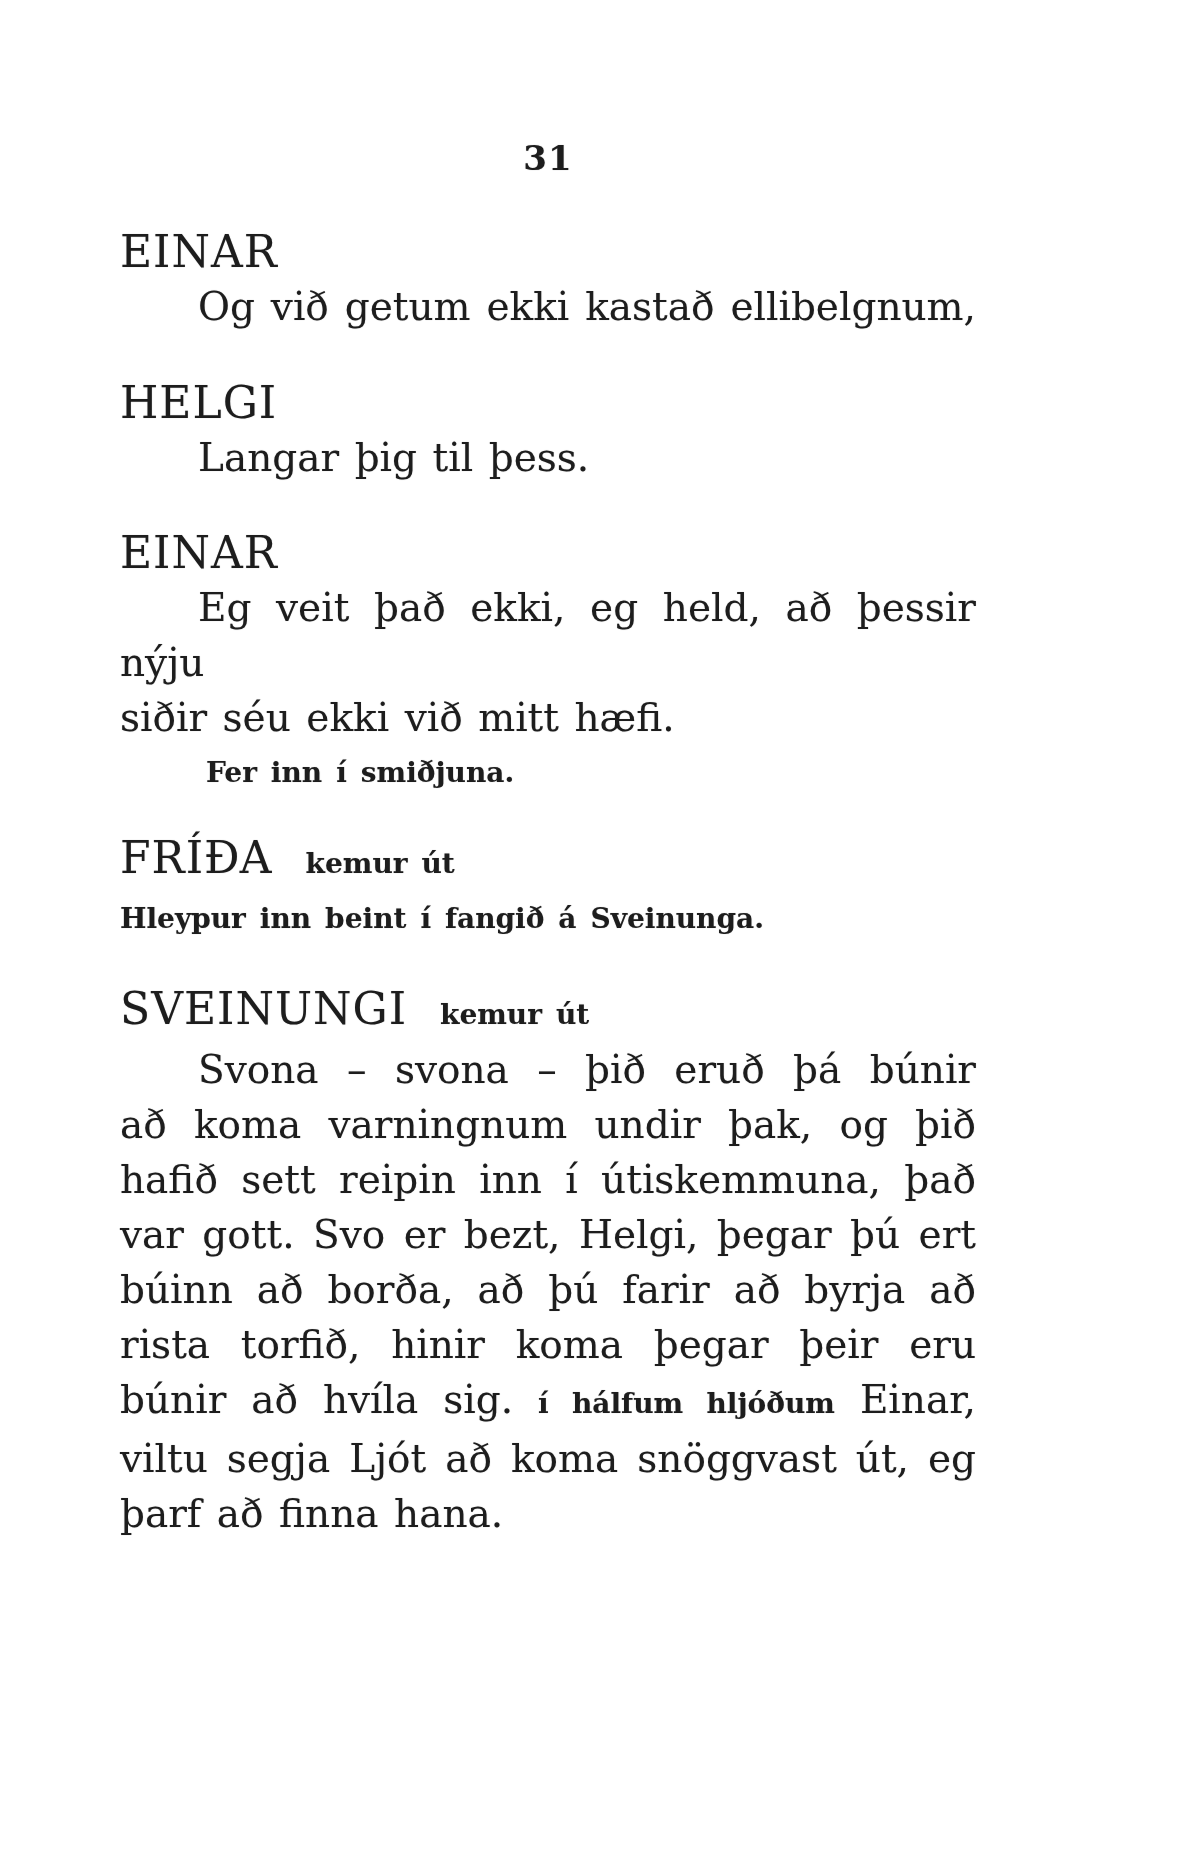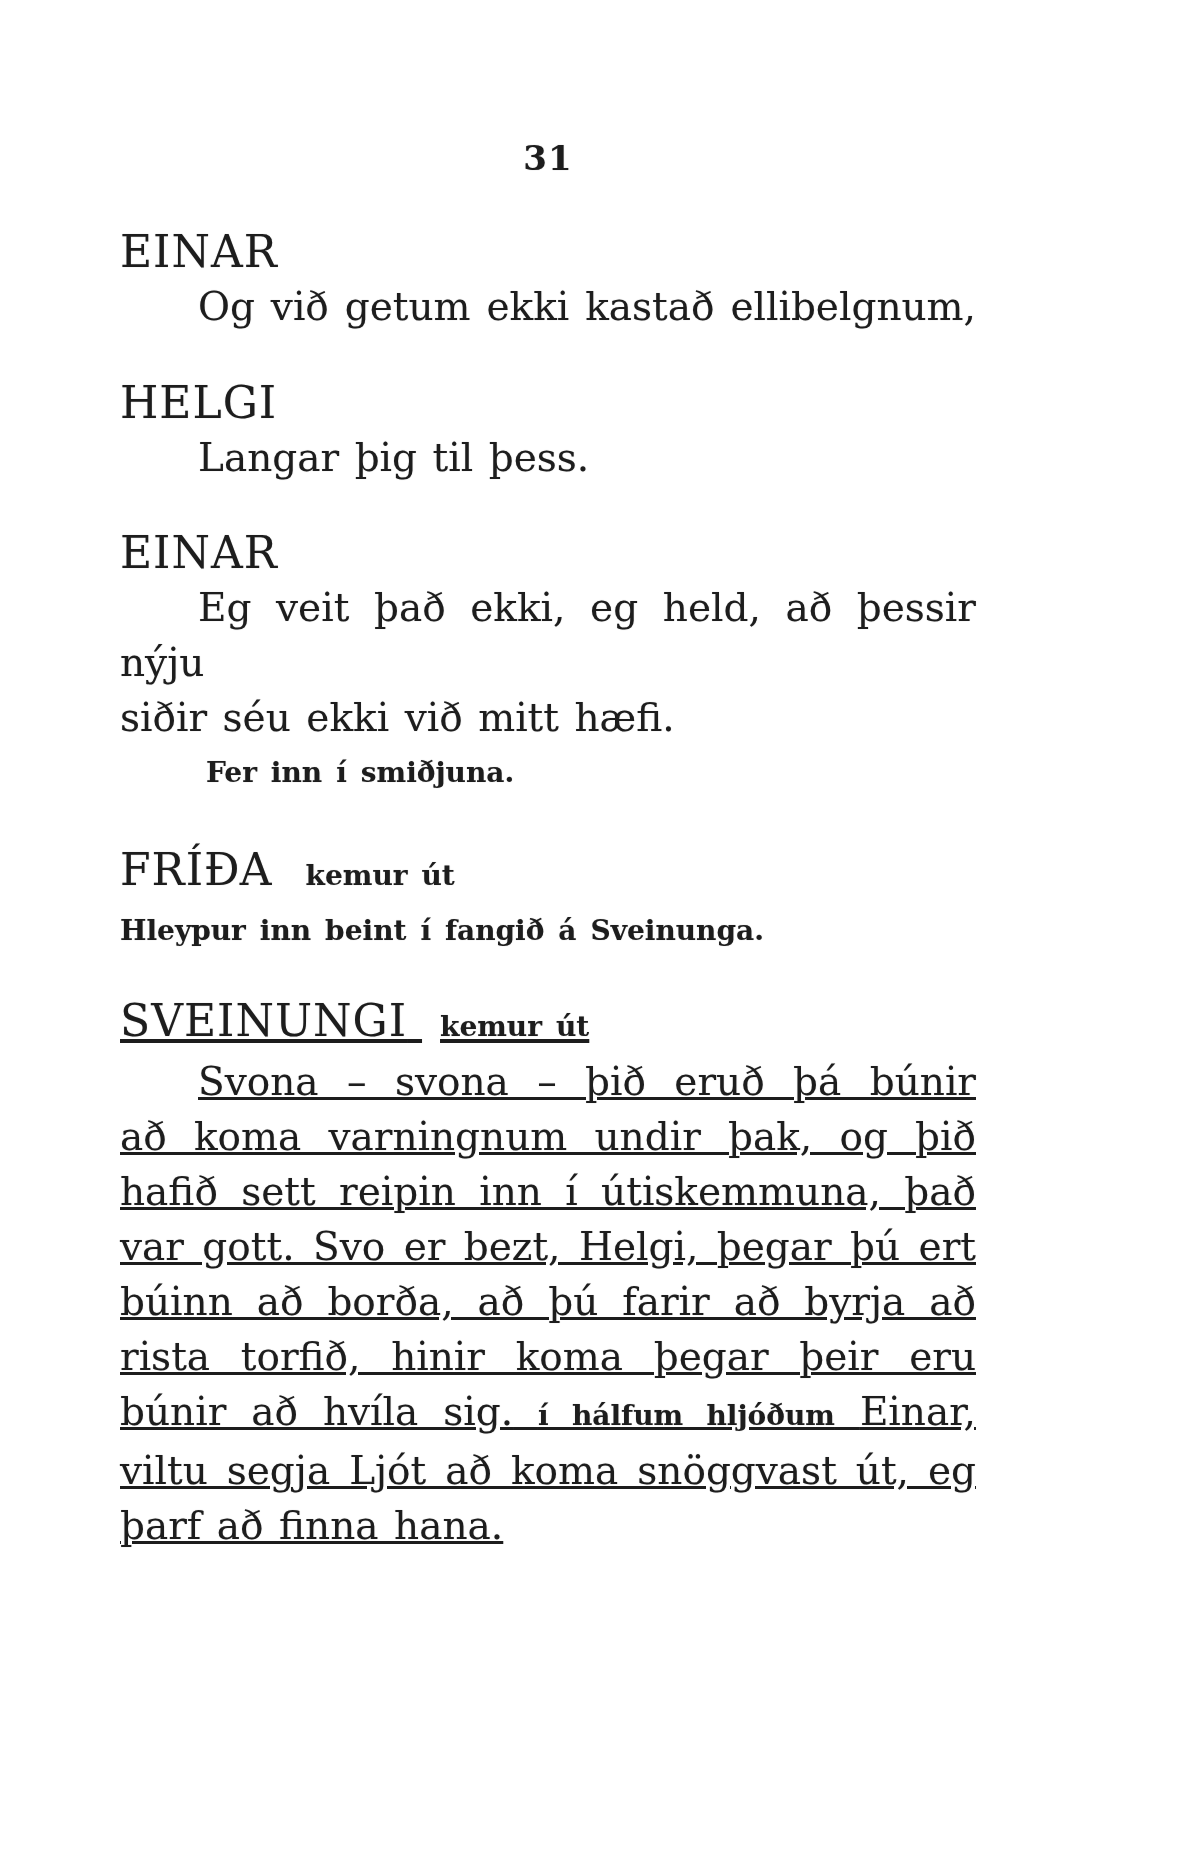--- a/index.html
+++ b/index.html
@@ -19,22 +19,22 @@
     text-align:center;
     font-size:34px; font-weight:bold;
     line-height:40px;
     letter-spacing:1px;
     text-shadow:0 0 1px rgba(20,20,20,.35);
   }
   .speech { margin:0; }
   #b1 { margin-top:46px; }
   #b2 { margin-top:41px; }
   #b3 { margin-top:40px; }
-  #b4 { margin-top:42px; }
-  #b5 { margin-top:35px;text-decoration:underline; }
+  #b4 { margin-top:30px; }
+  #b5 { margin-top:35px; }
   .speaker {
     margin:0;
     font-size:44px; line-height:55px;
     font-weight:normal; letter-spacing:1px;
     text-shadow:0 0 1px rgba(20,20,20,.3);
     white-space:nowrap;
   }
   .speaker .dir {
     font-size:28px; font-weight:bold; letter-spacing:0;
     margin-left:18px;

